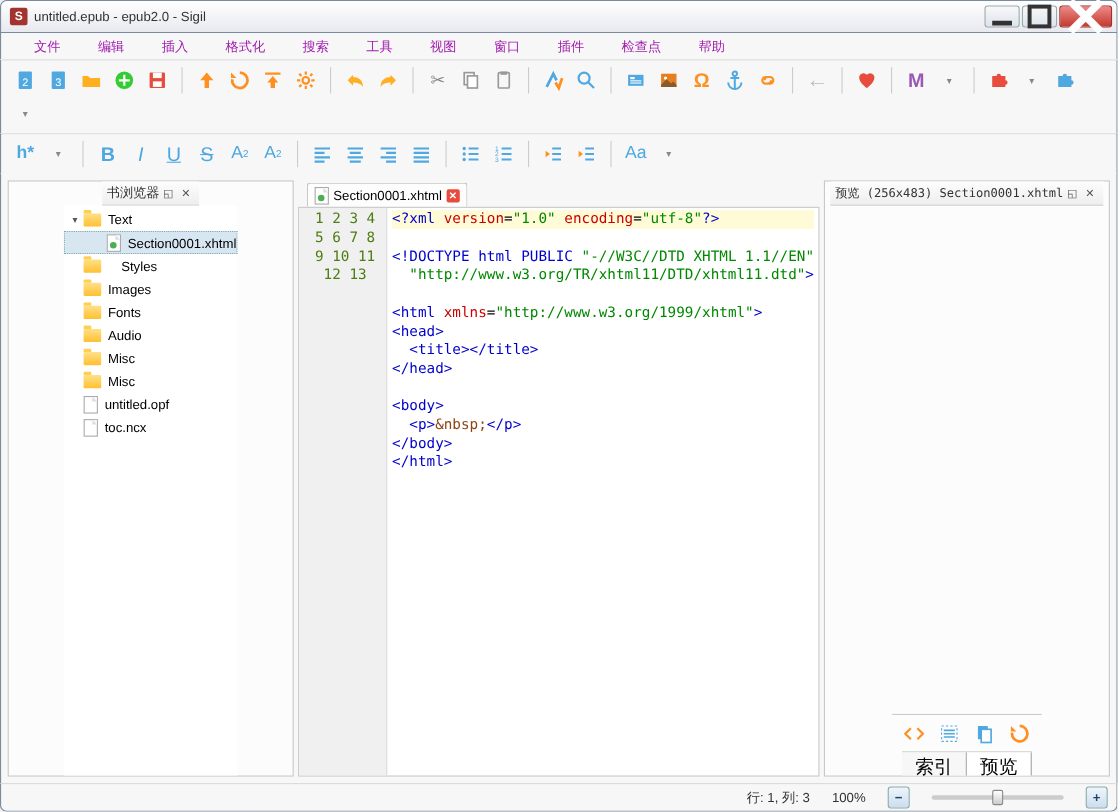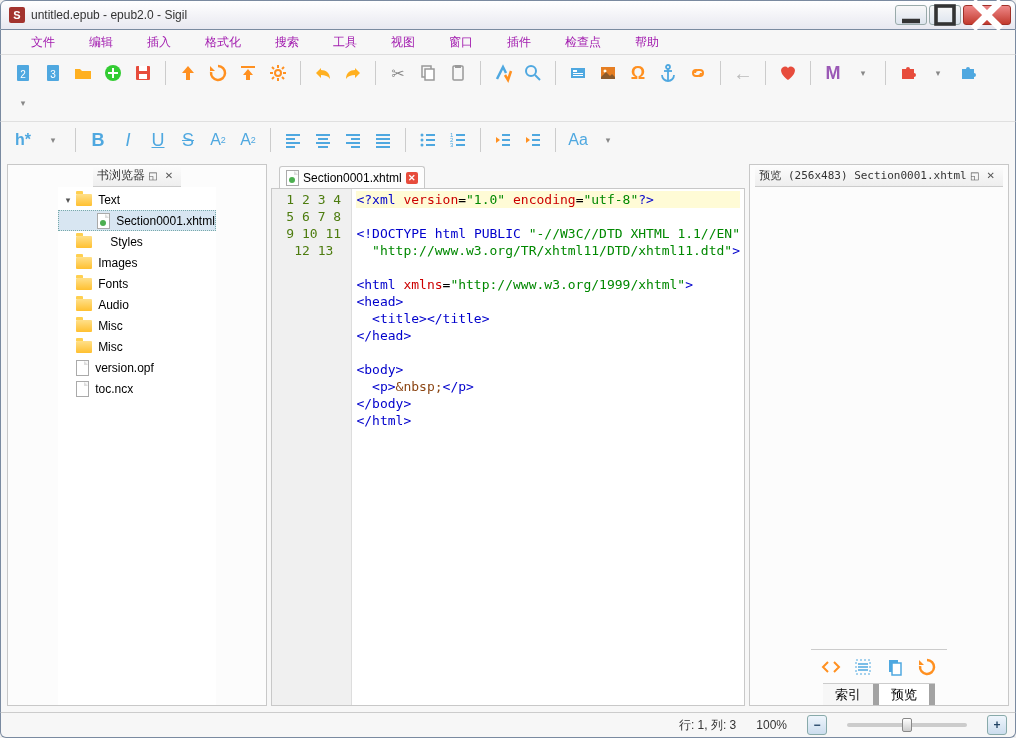--- a/index.html
+++ b/index.html
@@ -41,21 +41,21 @@
 .code { flex: 1; padding: 2px 4px; line-height: 17px; white-space: pre; }
 .code .line1 { background: #fffbd6; display: block; }
 .kw { color: #0000cc; }
 .str { color: #008800; }
 .attr { color: #cc0000; }
 .brn { color: #8b4513; }
 .preview-panel { width: 260px; margin: 6px 6px 6px 2px; display: flex; flex-direction: column; }
 .preview-body { flex: 1; background: #fff; }
 .preview-tools { height: 34px; border-top: 1px solid #ccc; display: flex; align-items: center; padding: 0 6px; gap: 4px; }
 .preview-tabs { height: 22px; display: flex; border-top: 1px solid #ccc; }
-.ptab { padding: 2px 12px; border-right: 6px solid #a3a3a3; background: #f7f7f7; font-size: 13px; font-family: Liberation Mono, monospace; }
+.ptab { padding: 2px 12px; border-right: 1px solid #a3a3a3; background: #f7f7f7; font-size: 17px; font-family: Liberation Mono, monospace; }
 .ptab.active { background: #fff; }
 .statusbar { height: 26px; background: #f7f7f7; border: 1px solid #7a8aa0; border-top: 1px solid #ccc; border-radius: 0 0 6px 6px; display: flex; align-items: center; justify-content: flex-end; padding: 0 8px; gap: 20px; font-size: 12px; color: #333; }
 .slider { width: 120px; height: 4px; background: #ccc; border-radius: 2px; position: relative; }
 .slider .thumb { position: absolute; top: -5px; left: 55px; width: 10px; height: 14px; background: linear-gradient(#fff,#ccc); border: 1px solid #888; border-radius: 2px; }
 .sqbtn { width: 20px; height: 20px; border: 1px solid #8aa; border-radius: 3px; background: linear-gradient(#eef5fc,#cde); display: flex; align-items: center; justify-content: center; color: #246; font-weight: bold; }
 </style>
 </head>
 <body>
 
 <div class="titlebar">
@@ -404,21 +404,21 @@
           <span style="margin-left: 4px;">Misc</span>
         </div>
         <div class="tree-item" style="padding-left: 4px;">
           <span class="toggle"></span>
           <span class="folder-icon"></span>
           <span style="margin-left: 4px;">Misc</span>
         </div>
         <div class="tree-item" style="padding-left: 4px;">
           <span class="toggle"></span>
           <span class="file-icon"></span>
-          <span style="margin-left: 4px;">version.opf</span>
+          <span style="margin-left: 4px;">untitled.opf</span>
         </div>
         <div class="tree-item" style="padding-left: 4px;">
           <span class="toggle"></span>
           <span class="file-icon"></span>
           <span style="margin-left: 4px;">toc.ncx</span>
         </div>
       </div>
   </div>
 
   <div class="editor-area">

